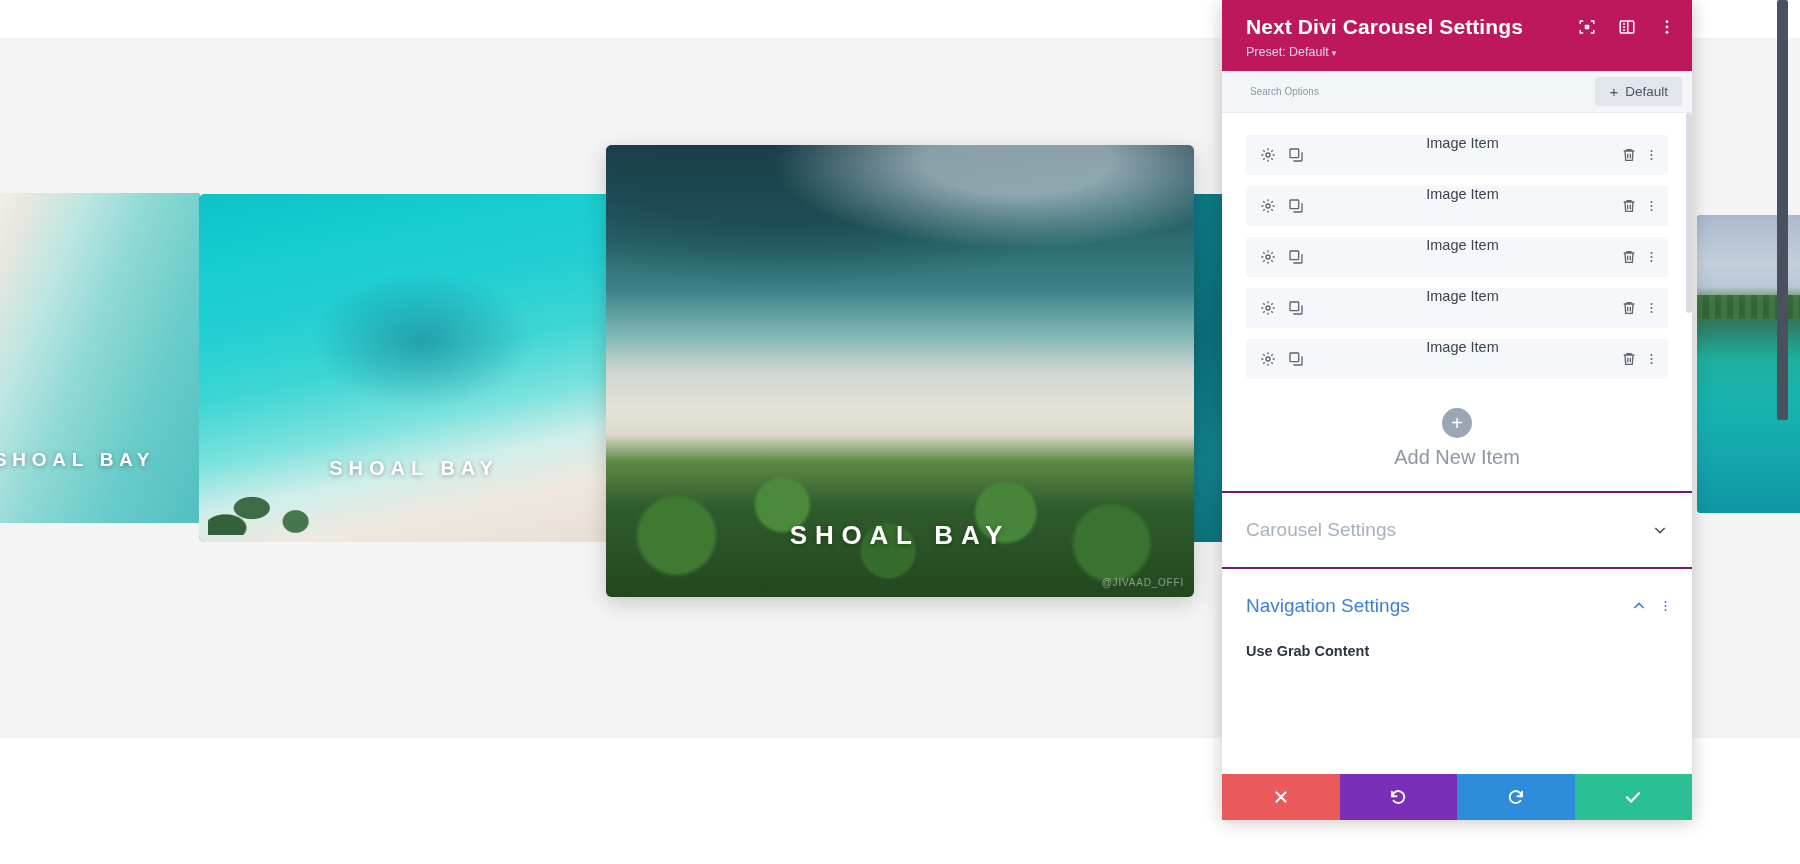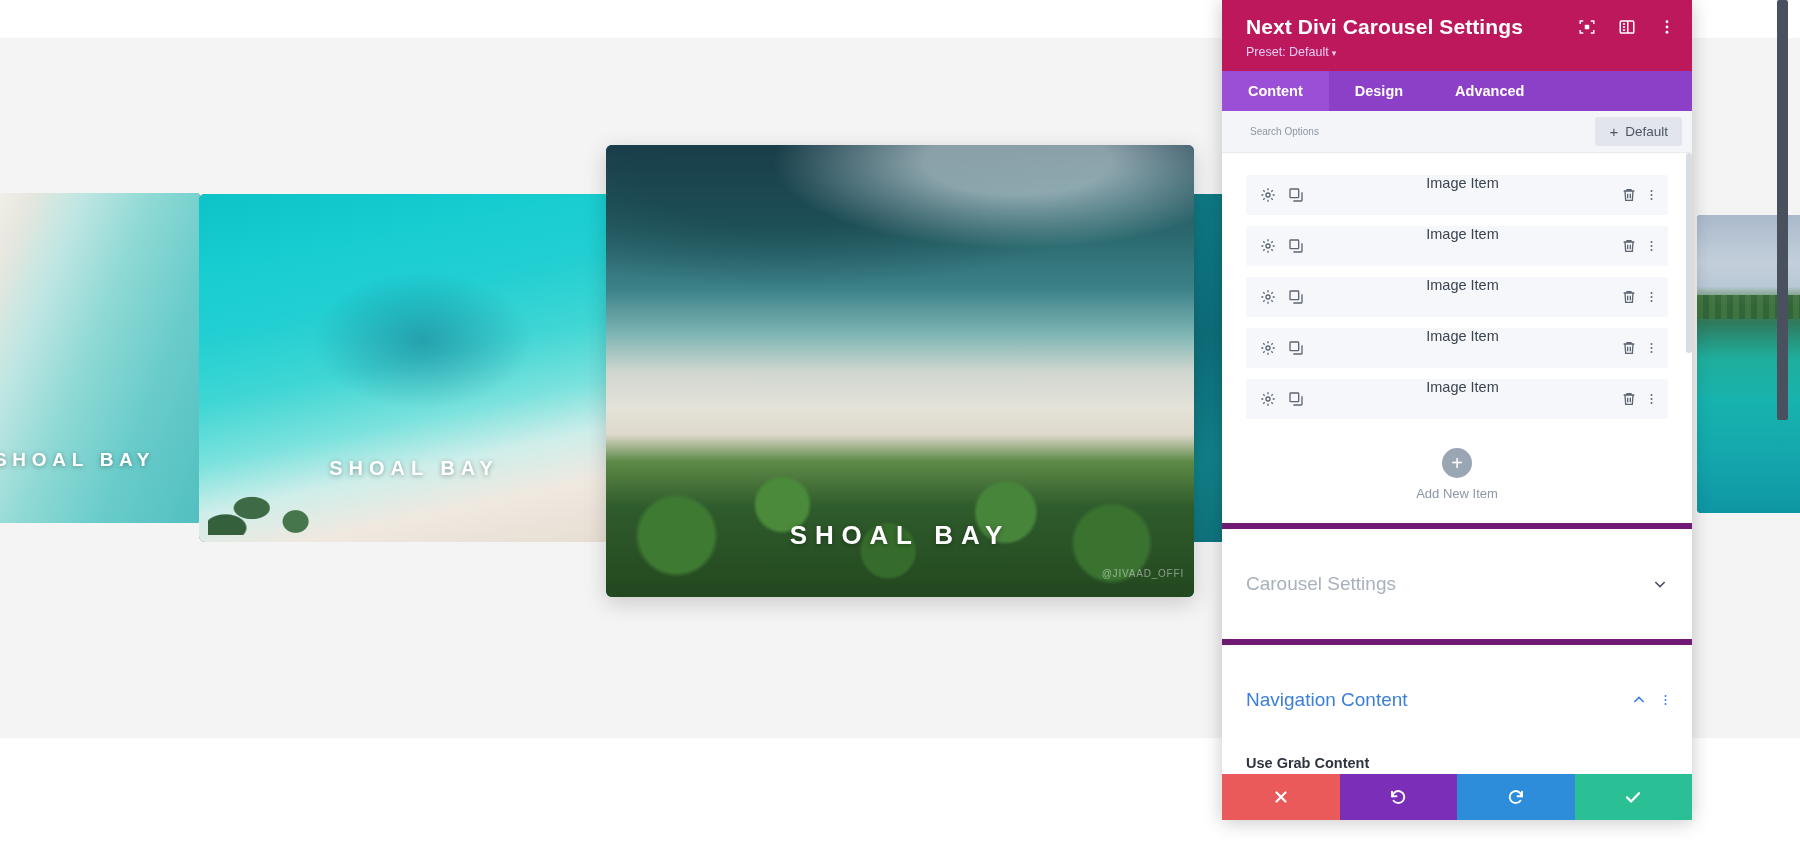--- a/index.html
+++ b/index.html
@@ -23,21 +23,21 @@
     background:#2a7f8c;
   }
   .slide .photo { position:absolute; inset:0; }
   .slide .cap {
     position:absolute; left:0; right:0; bottom:0;
     color:#ffffff; font-weight:600; letter-spacing:.30em;
     text-shadow:0 1px 5px rgba(0,0,0,.35);
     white-space:nowrap;
   }
   .slide .wm {
-    position:absolute; right:10px; bottom:18px;
+    position:absolute; right:10px; bottom:9px;
     color:rgba(255,255,255,.45); font-size:10px; letter-spacing:.08em;
   }
 
   
   #slide1 { left:-120px; top:193px; width:320px; height:330px; border-radius:4px; }
   #slide1 .cap { bottom:52px; padding-left:0; text-align:left; font-size:19px; text-indent:114px; }
   
   #slide2 { left:199px; top:194px; width:430px; height:348px; }
   #slide2 .cap { bottom:62px; text-align:center; font-size:20px; }
   
@@ -148,25 +148,25 @@
   .item-right { display:flex; align-items:center; gap:12px; }
   .iicon { width:16px; height:16px; color:#5d6672; cursor:pointer; display:block; }
   .iicon.dots { width:5px; }
 
   .add-new { text-align:center; padding:12px 0 22px; cursor:pointer; }
   .add-circle {
     width:30px; height:30px; border-radius:50%; background:#9aa6b4;
     display:flex; align-items:center; justify-content:center; margin:0 auto 8px;
     color:#ffffff; font-size:20px; line-height:1; font-weight:300;
   }
-  .add-label { color:#8d97a5; font-size:13px; }
+  .add-label { color:#8d97a5; font-size:20px; }
 
   .accordion {
-    border-top:6px solid #701a75;
-    padding:44px 24px; display:flex; cursor:pointer;
+    border-top:2px solid #701a75;
+    padding:26px 24px; display:flex; cursor:pointer;
   }
   .acc-title { flex:1; font-size:19px; }
   .acc-title.muted { color:#a8b1bd; }
   .acc-title.active { color:#3b7fdb; }
   .acc-icons { display:flex; align-items:center; gap:16px; }
   .chev { width:16px; height:16px; display:block; }
   .chev.muted { color:#4a5260; }
   .chev.active { color:#3b7fdb; }
   .acc-dots { width:5px; height:16px; color:#3b7fdb; display:block; }
 
@@ -250,25 +250,20 @@
           <line x1="6.5" y1="16" x2="9.5" y2="16"></line>
         </svg>
         <svg class="hicon" viewBox="0 0 24 24" fill="currentColor">
           <circle cx="12" cy="5" r="1.9"></circle>
             <circle cx="12" cy="12" r="1.9"></circle>
             <circle cx="12" cy="19" r="1.9"></circle>
         </svg>
       </div>
     </div>
 
-    <div class="m-tabs">
-      <div class="m-tab active">Content</div>
-      <div class="m-tab">Design</div>
-      <div class="m-tab">Advanced</div>
-    </div>
 
     <div class="m-search">
       <input type="text" placeholder="Search Options" style="">
       <div class="m-filter">
         <span class="plus">+</span>
         <span>Default</span>
       </div>
     </div>
 
     <div class="m-body">
@@ -405,21 +400,21 @@
       <div class="accordion">
         <div class="acc-title muted">Carousel Settings</div>
         <div class="acc-icons">
           <svg class="chev muted" viewBox="0 0 24 24" fill="none" stroke="currentColor" stroke-width="2.4">
               <path d="M5 9l7 7 7-7"></path>
             </svg>
         </div>
       </div>
 
       <div class="accordion">
-        <div class="acc-title active">Navigation Content</div>
+        <div class="acc-title active">Navigation Settings</div>
         <div class="acc-icons">
           <svg class="chev active" viewBox="0 0 24 24" fill="none" stroke="currentColor" stroke-width="2.4">
               <path d="M5 15l7-7 7 7"></path>
             </svg>
           <svg class="acc-dots" viewBox="0 0 6 24" fill="currentColor">
               <circle cx="3" cy="6" r="1.5"></circle>
               <circle cx="3" cy="12" r="1.5"></circle>
               <circle cx="3" cy="18" r="1.5"></circle>
             </svg>
         </div>

